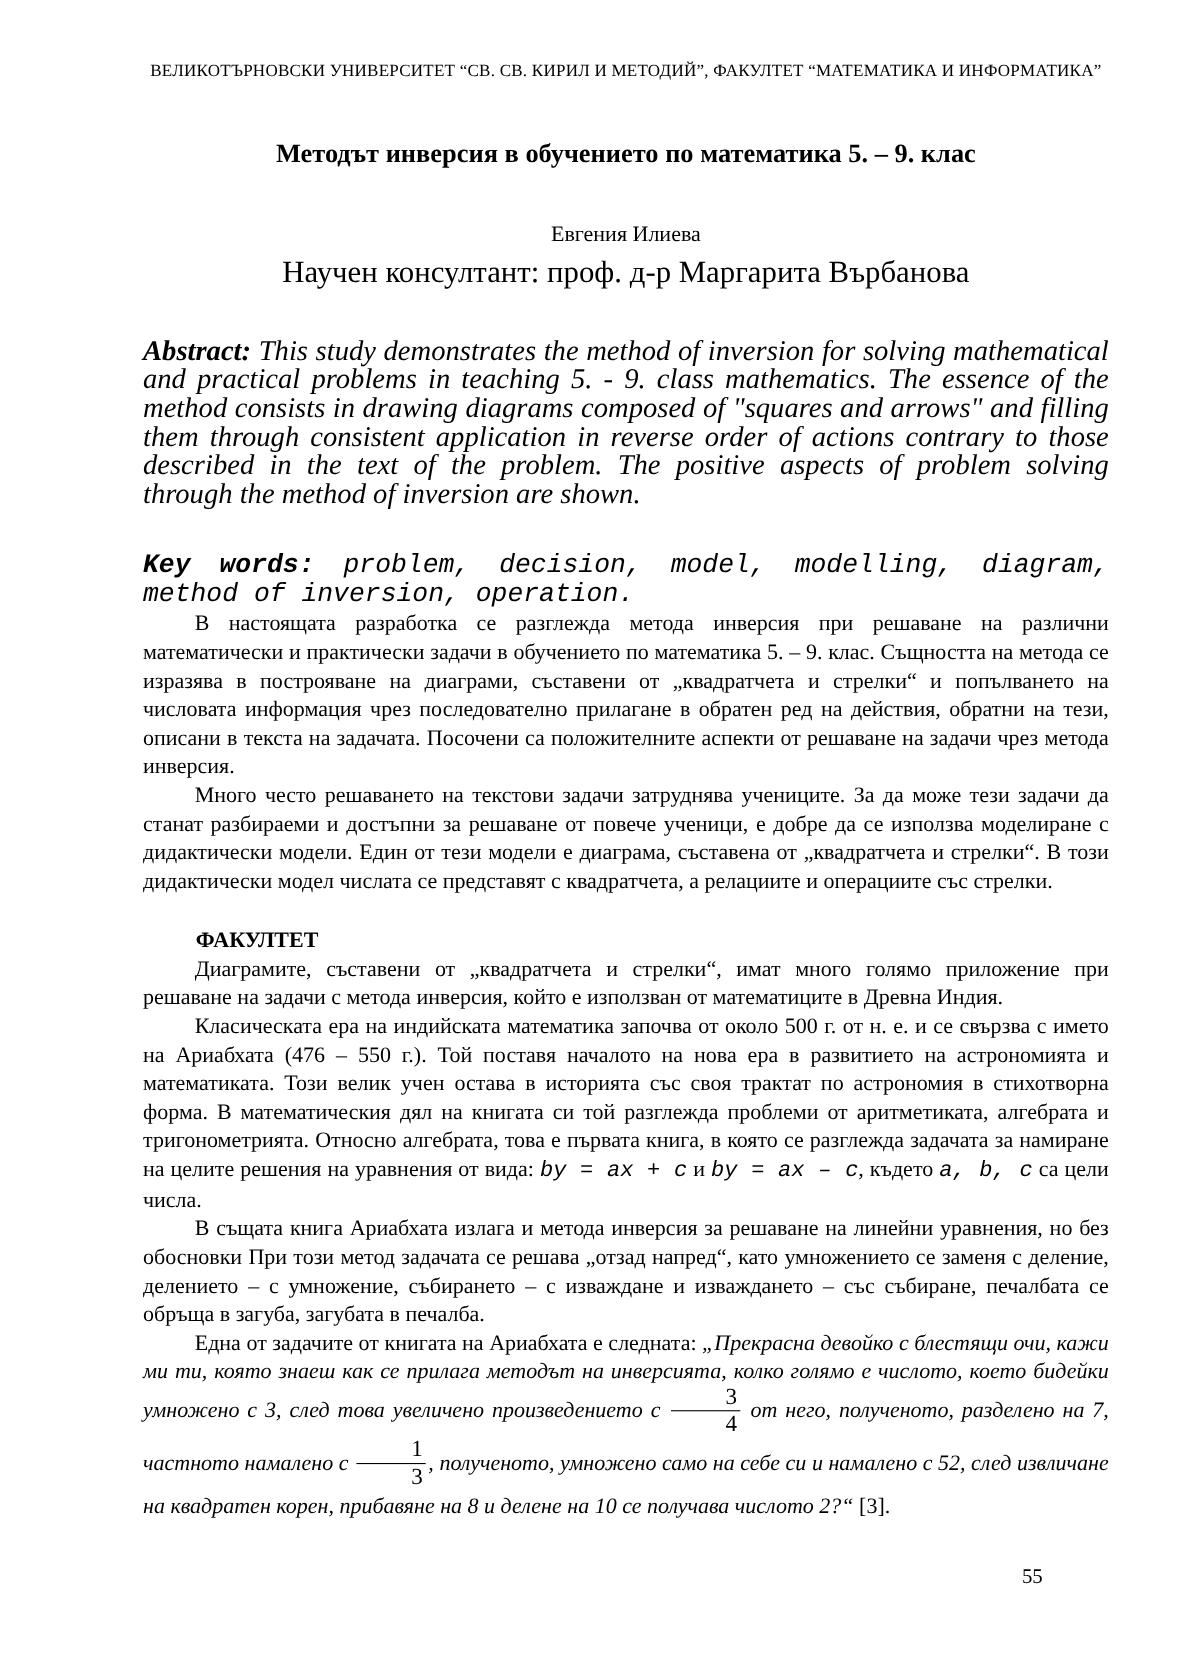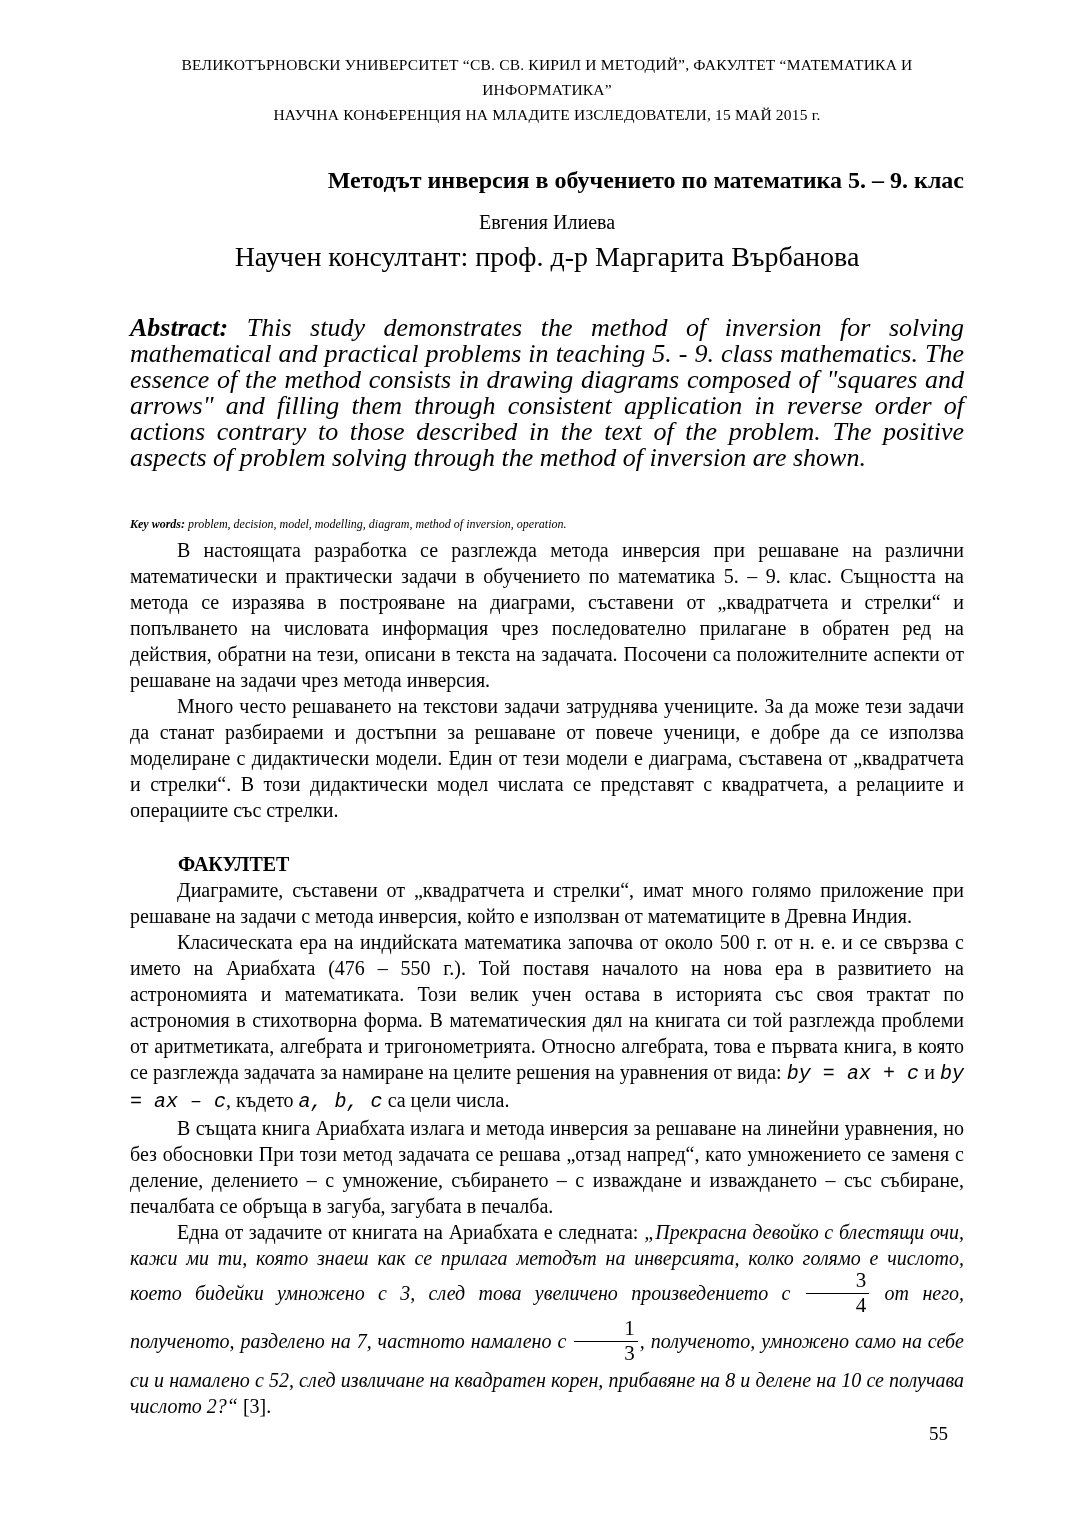--- a/index.html
+++ b/index.html
@@ -5,58 +5,59 @@
   * { margin: 0; padding: 0; box-sizing: border-box; }
   html, body { background: #ffffff; }
   body {
     width: 1080px;
     height: 1527px;
     position: relative;
     font-family: "Liberation Serif", serif;
     color: #000000;
   }
   .page {
-    padding: 52px 116px 0 130px;
+    padding: 52px 72px 0 130px;
   }
   .conf-header {
     text-align: center;
     font-size: 15.5px;
     line-height: 25px;
     letter-spacing: 0.2px;
   }
   .paper-title {
-    text-align: right;
+    text-align: center;
     font-size: 24px;
     font-weight: bold;
-    margin-top: 40px;
+    margin-top: 50px;
   }
   .author-line {
     text-align: center;
     font-size: 20px;
-    margin-top: 17px;
+    margin-top: 48px;
   }
   .consultant-line {
     text-align: center;
     font-size: 28px;
     margin-top: 7px;
   }
   .abstract-p {
     margin-top: 42px;
     font-size: 26px;
     line-height: 26px;
     text-align: justify;
     font-style: italic;
   }
   .bi { font-weight: bold; font-style: italic; }
   .keywords-p {
     margin-top: 40px;
-    font-size: 12px;
+    font-size: 24px;
     line-height: 26px;
     font-style: italic;
     text-align: justify;
+    font-family: Liberation Mono, monospace;
   }
   .section-heading {
     font-size: 20px;
     font-weight: bold;
     margin-left: 48px;
     margin-top: 28px;
     line-height: 26px;
   }
   .body-p {
     font-size: 20px;
@@ -87,21 +88,20 @@
     font-size: 19px;
   }
 </style>
 </head>
 <body>
 
 <div class="page">
 
   <div class="conf-header">
     <div>ВЕЛИКОТЪРНОВСКИ УНИВЕРСИТЕТ “СВ. СВ. КИРИЛ И МЕТОДИЙ”, ФАКУЛТЕТ “МАТЕМАТИКА И ИНФОРМАТИКА”</div>
-    <div>НАУЧНА КОНФЕРЕНЦИЯ НА МЛАДИТЕ ИЗСЛЕДОВАТЕЛИ, 15 МАЙ 2015 г.</div>
   </div>
 
   <h1 class="paper-title">Методът инверсия в обучението по математика 5. – 9. клас</h1>
 
   <div class="author-line">Евгения Илиева</div>
   <div class="consultant-line">Научен консултант: проф. д-р Маргарита Върбанова</div>
 
   <p class="abstract-p"><span class="bi">Abstract:</span> <span>This study demonstrates the method of inversion for solving mathematical and practical problems in teaching 5. - 9. class mathematics. The essence of the method consists in drawing diagrams composed of "squares and arrows" and filling them through consistent application in reverse order of actions contrary to those described in the text of the problem. The positive aspects of problem solving through the method of inversion are shown.</span></p>
 
   <p class="keywords-p"><span class="bi">Key words:</span> <span>problem, decision, model, modelling, diagram, method of inversion, operation.</span></p>

